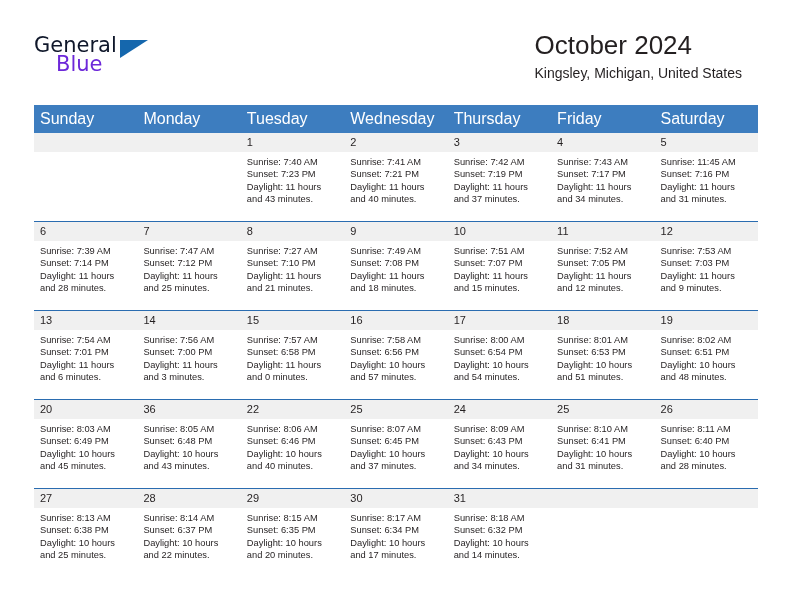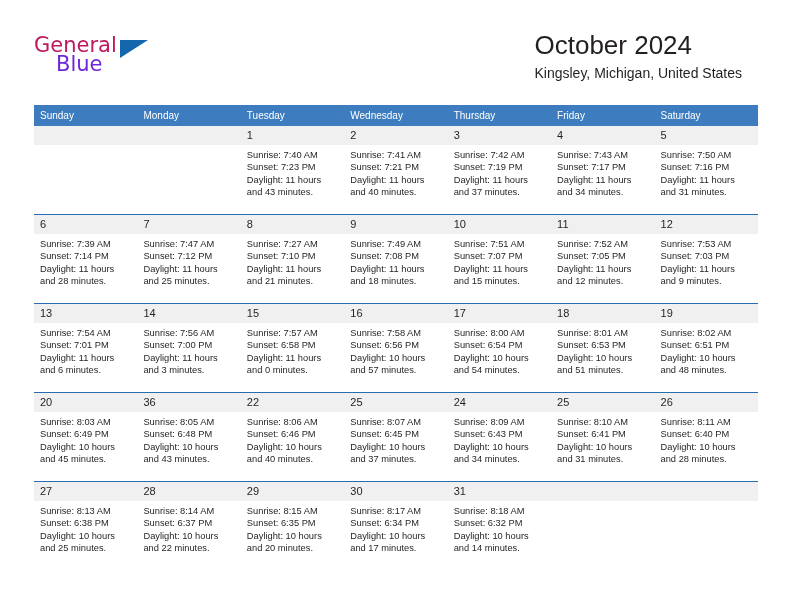--- a/index.html
+++ b/index.html
@@ -35,21 +35,21 @@
     top: 6px;
     width: 120px;
     height: 48px;
   }
   .brand-general {
     position: absolute;
     left: 0;
     top: 0;
     font-size: 21px;
     letter-spacing: 0px;
-    color: #be185d;
+    color: #0f172a;
     line-height: 22px;
     font-family: "DejaVu Sans", sans-serif;
     font-weight: 400;
   }
   .brand-blue {
     position: absolute;
     left: 22px;
     top: 19px;
     font-size: 21px;
     color: #6d28d9;
@@ -92,21 +92,21 @@
     position: absolute;
     left: 34px;
     top: 105px;
     width: 724px;
     border-collapse: collapse;
     table-layout: fixed;
   }
   .calendar th {
     background: #3d7dbf;
     color: #ffffff;
-    font-size: 10px;
+    font-size: 16px;
     font-weight: 400;
     text-align: left;
     padding: 5px 0 5px 6px;
     height: 10px;
     border: none;
   }
   .calendar td {
     vertical-align: top;
     padding: 0;
     border: none;
@@ -207,21 +207,21 @@
             <div class="details">
               <div>Sunrise: 7:43 AM</div>
               <div>Sunset: 7:17 PM</div>
               <div>Daylight: 11 hours</div>
               <div>and 34 minutes.</div>
             </div>
           </td>
           <td>
             <div class="daynum">5</div>
             <div class="details">
-              <div>Sunrise: 7:50 AM</div>
+              <div>Sunrise: 11:45 AM</div>
               <div>Sunset: 7:16 PM</div>
               <div>Daylight: 11 hours</div>
               <div>and 31 minutes.</div>
             </div>
           </td>
         </tr>
         <tr class="week">
           <td>
             <div class="daynum">6</div>
             <div class="details">

